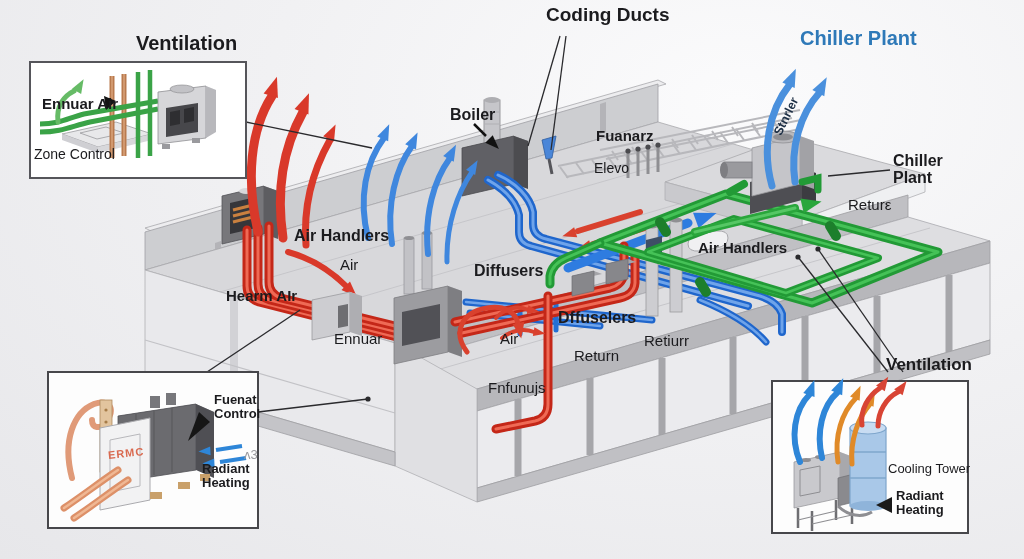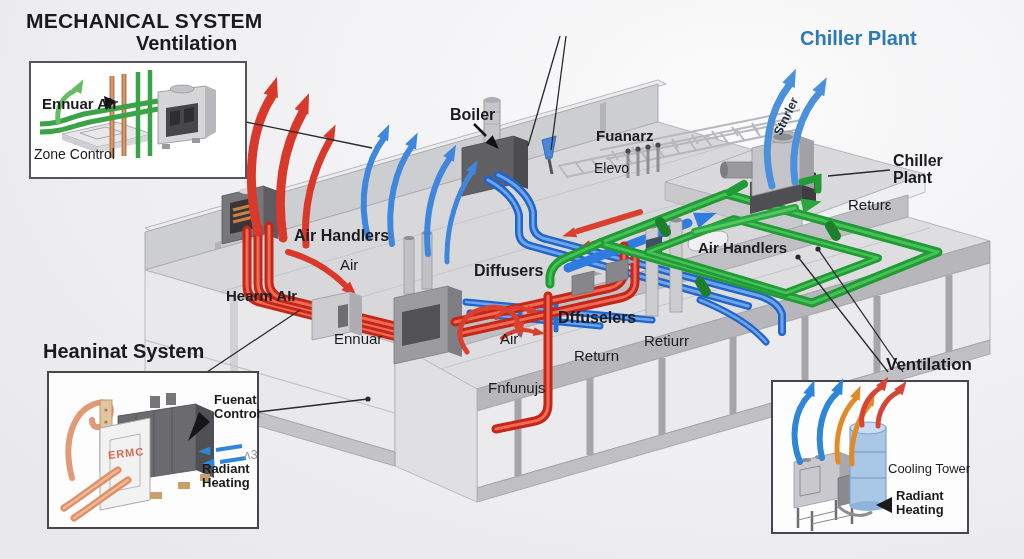--- a/index.html
+++ b/index.html
@@ -333,22 +333,22 @@
       <polygon points="0,-16 -7.5,4 7.5,4" fill="#e08a28" stroke="none" transform="translate(870,402) rotate(26) scale(0.7)"></polygon>
       <path d="M862,425 C860,410 868,396 880,388" stroke="#d84434" stroke-width="5"></path>
       <path d="M878,426 C878,412 886,398 898,392" stroke="#d84434" stroke-width="5"></path>
       <polygon points="0,-16 -7.5,4 7.5,4" fill="#d84434" stroke="none" transform="translate(882,386) rotate(34) scale(0.7)"></polygon>
       <polygon points="0,-16 -7.5,4 7.5,4" fill="#d84434" stroke="none" transform="translate(900,390) rotate(36) scale(0.7)"></polygon>
     </g>
     <polygon points="876,505 892,497 892,513" fill="#1a1a1a"></polygon>
   </g>
 </svg>
 
-<div class="lbl t21" style="left:26px;top:10px;">MECHANICAL SYSTEM</div>
 <div class="lbl t20" style="left:136px;top:33px;">Ventilation</div>
+<div class="lbl t19" style="left:546px;top:5px;">Coding Ducts</div>
 <div class="lbl t16" style="left:450px;top:106px;">Boiler</div>
 <div class="lbl t20 blue" style="left:800px;top:28px;">Chiller Plant</div>
 <div class="lbl rot" style="left:778px;top:128px;">Stnrler</div>
 <div class="lbl t15b" style="left:596px;top:128px;">Fuanarz</div>
 <div class="lbl t14" style="left:594px;top:161px;">Elevo</div>
 
 <div class="lbl t16" style="left:294px;top:227px;">Air Handlers</div>
 <div class="lbl t15" style="left:340px;top:257px;">Air</div>
 <div class="lbl t16" style="left:474px;top:262px;text-align:center;">Diffusers</div>
 <div class="lbl t15b" style="left:226px;top:288px;">Hearm AIr</div>
@@ -361,21 +361,20 @@
 <div class="lbl t15b" style="left:698px;top:240px;">Air Handlers</div>
 
 <div class="lbl t16" style="left:893px;top:152px;">Chiller
 Plant</div>
 <div class="lbl t15" style="left:848px;top:197px;">Returε</div>
 <div class="lbl t17" style="left:886px;top:356px;">Ventilation</div>
 
 <div class="lbl t15b" style="left:42px;top:96px;">Ennuar Air</div>
 <div class="lbl t14" style="left:34px;top:147px;">Zone Control</div>
 
-<div class="lbl t20" style="left:43px;top:341px;">Heaninat System</div>
 <div class="lbl t13b" style="left:214px;top:393px;">Fuenat
 Control</div>
 <div class="lbl t13b" style="left:202px;top:462px;">Radiant
 Heating</div>
 <div class="lbl panelred" style="left:108px;top:448px;">ERMC</div>
 <div class="lbl faint" style="left:244px;top:448px;">ʌ3</div>
 
 <div class="lbl t13" style="left:888px;top:455px;">Cooling Tower</div>
 <div class="lbl t13b" style="left:896px;top:489px;">Radiant
 Heating</div>

